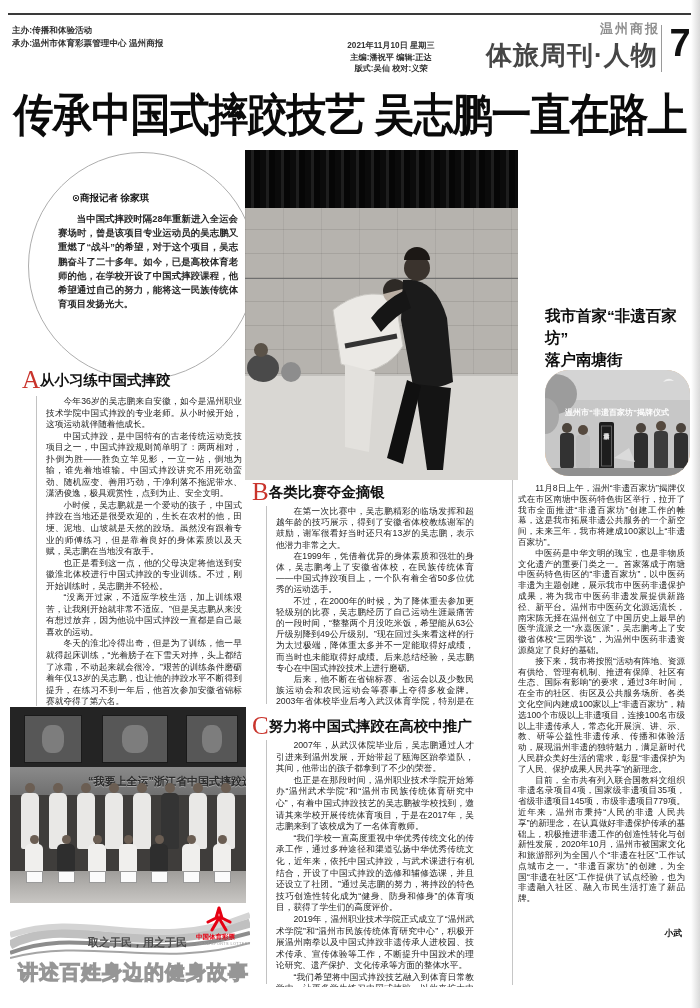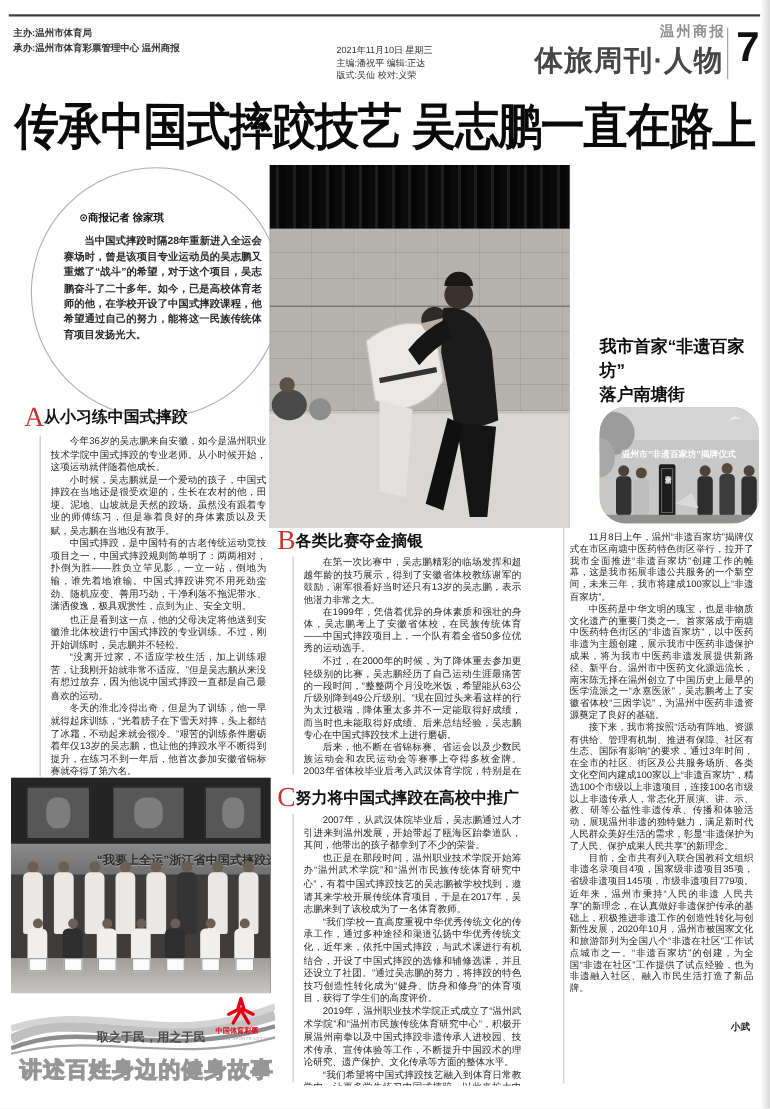--- a/index.html
+++ b/index.html
@@ -2,21 +2,21 @@
 <html><head>
 <meta charset="utf-8">
 <style>
   html,body{margin:0;padding:0;background:#e9e9e9;}
   .page{position:relative;width:700px;height:1008px;background:#fff;overflow:hidden;
         font-family:"Liberation Sans","DejaVu Sans",sans-serif;color:#222;}
   .abs{position:absolute;}
   
   .top-rule{left:8px;top:13px;width:684px;height:2px;background:#3a3a3a;}
   .mast-left{left:12px;top:24px;font-size:8.6px;font-weight:bold;line-height:13px;color:#333;}
-  .mast-meta{left:306px;top:40px;width:170px;text-align:left;font-size:8.2px;font-weight:normal;line-height:11.5px;color:#333;}
+  .mast-meta{left:306px;top:40px;width:170px;text-align:center;font-size:8.2px;font-weight:bold;line-height:11.5px;color:#333;}
   .mast-brand{left:560px;top:20px;width:100px;text-align:right;font-size:13px;font-weight:bold;color:#8f8f8f;letter-spacing:2px;}
   .mast-section{left:486px;top:38px;font-size:26px;font-weight:bold;color:#464646;letter-spacing:1px;}
   .mast-divide{left:661px;top:25px;width:1px;height:47px;background:#9a9a9a;}
   .mast-page{left:664px;top:22px;width:32px;text-align:center;font-size:38px;font-weight:bold;color:#111;}
   
   .headline{left:0;top:84px;width:700px;text-align:center;font-size:40px;font-weight:900;
             color:#0a0a0a;letter-spacing:-1px;transform:scaleY(1.12);transform-origin:top;}
   
   .lead-circle{left:28px;top:152px;width:226px;height:226px;border:1px solid #aeaeae;border-radius:50%;}
   .byline{left:72px;top:192px;font-size:9.5px;font-weight:bold;color:#111;}
@@ -77,21 +77,21 @@
               color:#f5f5f5;-webkit-text-stroke:1.1px #969696;letter-spacing:1px;white-space:nowrap;}
   .edge-r{left:691px;top:0;width:9px;height:1008px;background:linear-gradient(90deg,#fff,#d9d9d9);}
 </style>
 </head>
 <body>
 
 <div class="page">
 
   <div class="abs top-rule"></div>
   <div class="abs mast-left">
-    <div>主办:温州市体育局</div>
+    <div>主办:传播和体验活动</div>
     <div>承办:温州市体育彩票管理中心 温州商报</div>
   </div>
   <div class="abs mast-meta">
     <div>2021年11月10日 星期三</div>
     <div>主编:潘祝平 编辑:正达</div>
     <div>版式:吴仙 校对:义荣</div>
   </div>
   <div class="abs mast-brand">温州商报</div>
   <div class="abs mast-section">体旅周刊·人物</div>
   <div class="abs mast-divide"></div>
@@ -127,22 +127,22 @@
       <path d="M162 230 L176 236 L158 314 L142 308 Z" fill="#101010"></path>
     </svg>
   </div>
 
   <div class="abs sec-h" style="left:22px;top:366px;">
     <span class="sec-letter">A</span><span class="sec-title">从小习练中国式摔跤</span>
   </div>
   <div class="abs vrule" style="left:36px;top:396px;height:310px;"></div>
   <div class="abs body colA">
     <p>今年36岁的吴志鹏来自安徽，如今是温州职业技术学院中国式摔跤的专业老师。从小时候开始，这项运动就伴随着他成长。</p>
+    <p>中国式摔跤，是中国特有的古老传统运动竞技项目之一，中国式摔跤规则简单明了：两两相对，扑倒为胜——胜负立竿见影，一立一站，倒地为输，谁先着地谁输。中国式摔跤讲究不用死劲蛮劲、随机应变、善用巧劲，干净利落不拖泥带水、潇洒俊逸，极具观赏性，点到为止、安全文明。</p>
     <p>小时候，吴志鹏就是一个爱动的孩子，中国式摔跤在当地还是很受欢迎的，生长在农村的他，田埂、泥地、山坡就是天然的跤场。虽然没有跟着专业的师傅练习，但是靠着良好的身体素质以及天赋，吴志鹏在当地没有敌手。</p>
-    <p>中国式摔跤，是中国特有的古老传统运动竞技项目之一，中国式摔跤规则简单明了：两两相对，扑倒为胜——胜负立竿见影，一立一站，倒地为输，谁先着地谁输。中国式摔跤讲究不用死劲蛮劲、随机应变、善用巧劲，干净利落不拖泥带水、潇洒俊逸，极具观赏性，点到为止、安全文明。</p>
     <p>也正是看到这一点，他的父母决定将他送到安徽淮北体校进行中国式摔跤的专业训练。不过，刚开始训练时，吴志鹏并不轻松。</p>
     <p>“没离开过家，不适应学校生活，加上训练艰苦，让我刚开始就非常不适应。”但是吴志鹏从来没有想过放弃，因为他说中国式摔跤一直都是自己最喜欢的运动。</p>
     <p>冬天的淮北冷得出奇，但是为了训练，他一早就得起床训练，“光着膀子在下雪天对摔，头上都结了冰霜，不动起来就会很冷。”艰苦的训练条件磨砺着年仅13岁的吴志鹏，也让他的摔跤水平不断得到提升，在练习不到一年后，他首次参加安徽省锦标赛就夺得了第六名。</p>
     <p>“因为没有对年龄进行分组，我可能是当时比赛最小的选手，不过这样的成绩还是激励着我继续练下去。”吴志鹏说道。</p>
   </div>
 
   <div class="abs sec-h" style="left:252px;top:478px;">
     <span class="sec-letter">B</span><span class="sec-title">各类比赛夺金摘银</span>
   </div>
   <div class="abs vrule" style="left:266px;top:506px;height:198px;"></div>

